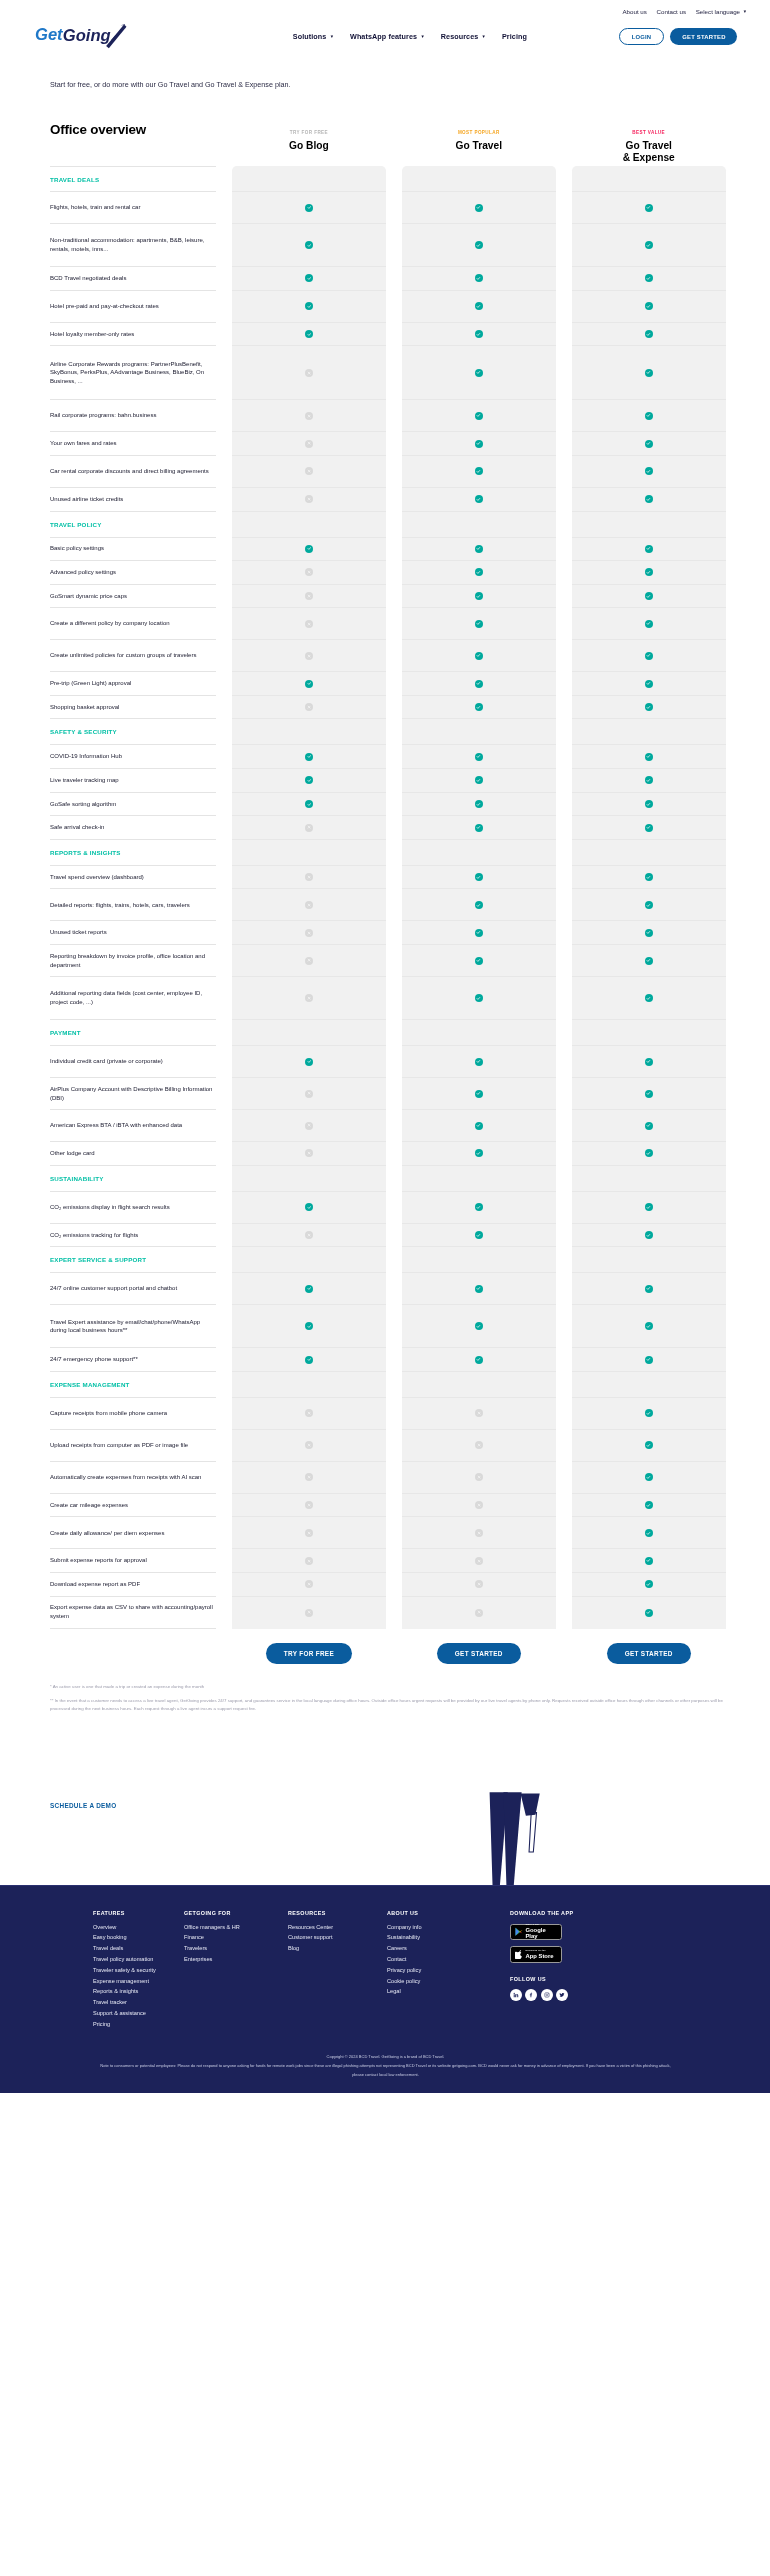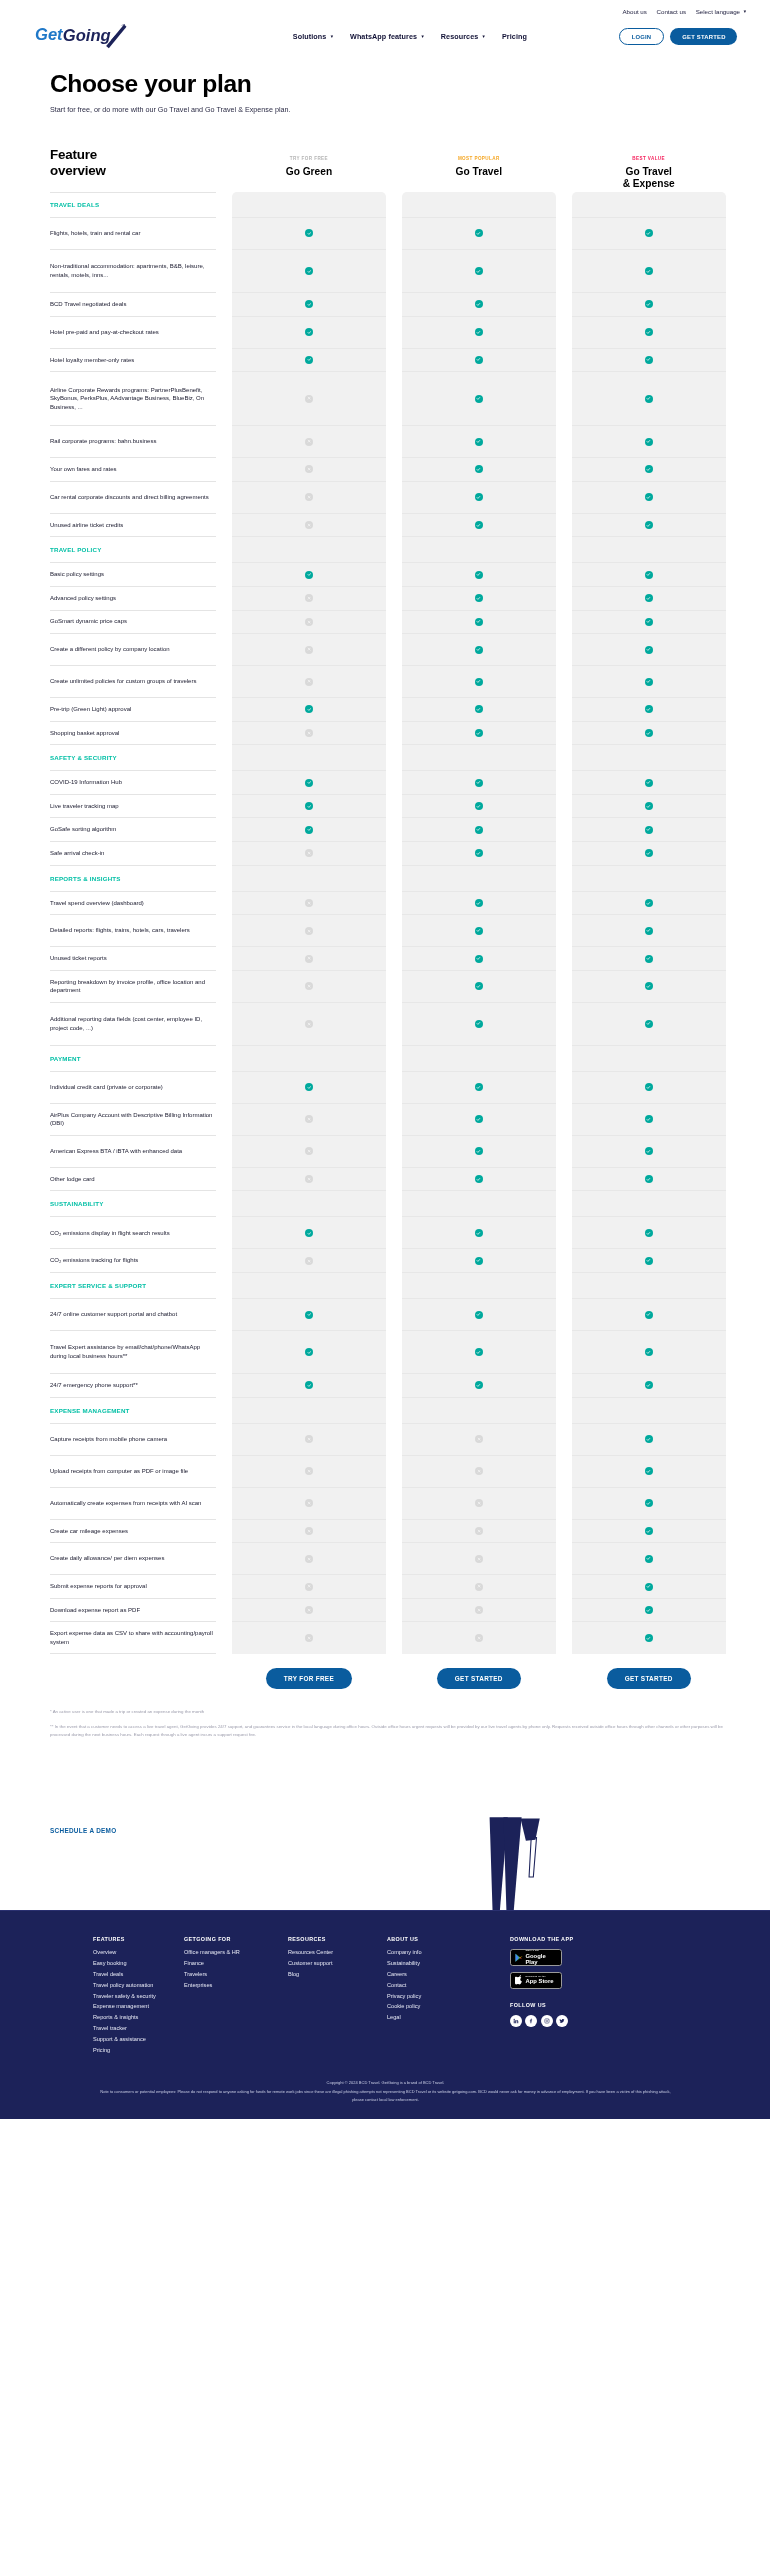--- a/index.html
+++ b/index.html
@@ -356,32 +356,31 @@
       <span>Pricing</span>
     </a>
   </div>
   <div class="nav-cta">
     <button class="btn btn-login">LOGIN</button>
     <button class="btn btn-primary">GET STARTED</button>
   </div>
 </div>
 
 <div class="hero">
-  <h1>Choose your plan</h1>
   <p>Start for free, or do more with our Go Travel and Go Travel &amp; Expense plan.</p>
 </div>
 
 <div class="table-wrap">
   <div class="ptable">
     <div class="col-head feature">
-      <h2>Feature overview</h2>
+      <h2>Office overview</h2>
     </div>
     <div class="plan-head">
       <div class="plan-badge" style="color: rgb(181, 181, 181);">TRY FOR FREE</div>
-      <div class="plan-name">Go Green</div>
+      <div class="plan-name">Go Blog</div>
     </div>
     <div class="plan-head">
       <div class="plan-badge" style="color: rgb(245, 166, 35);">MOST POPULAR</div>
       <div class="plan-name">Go Travel</div>
     </div>
     <div class="plan-head">
       <div class="plan-badge" style="color: rgb(245, 33, 92);">BEST VALUE</div>
       <div class="plan-name">Go Travel<br>&amp; Expense</div>
     </div>
   </div>

